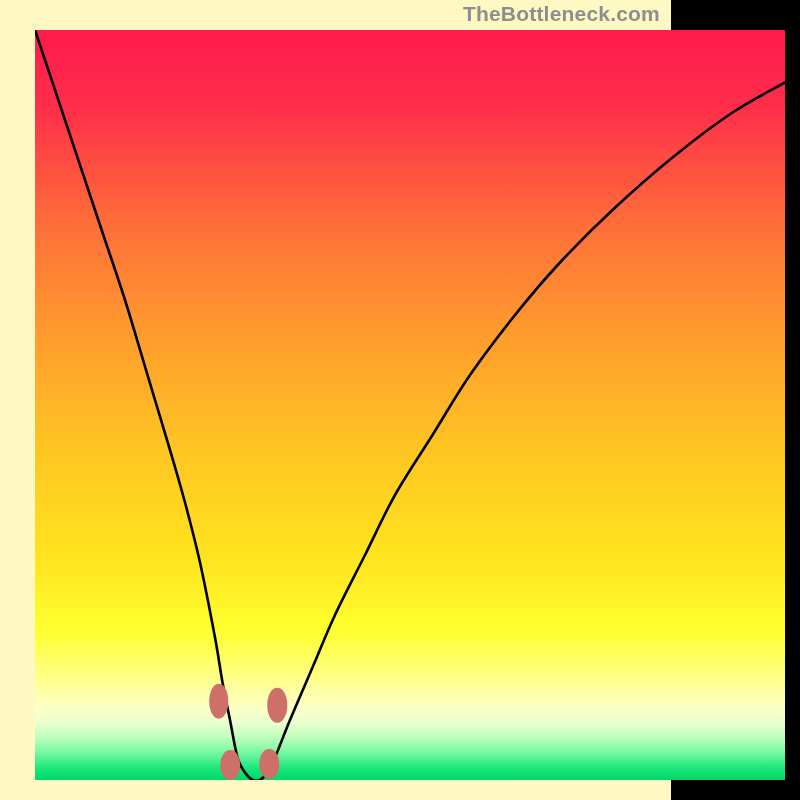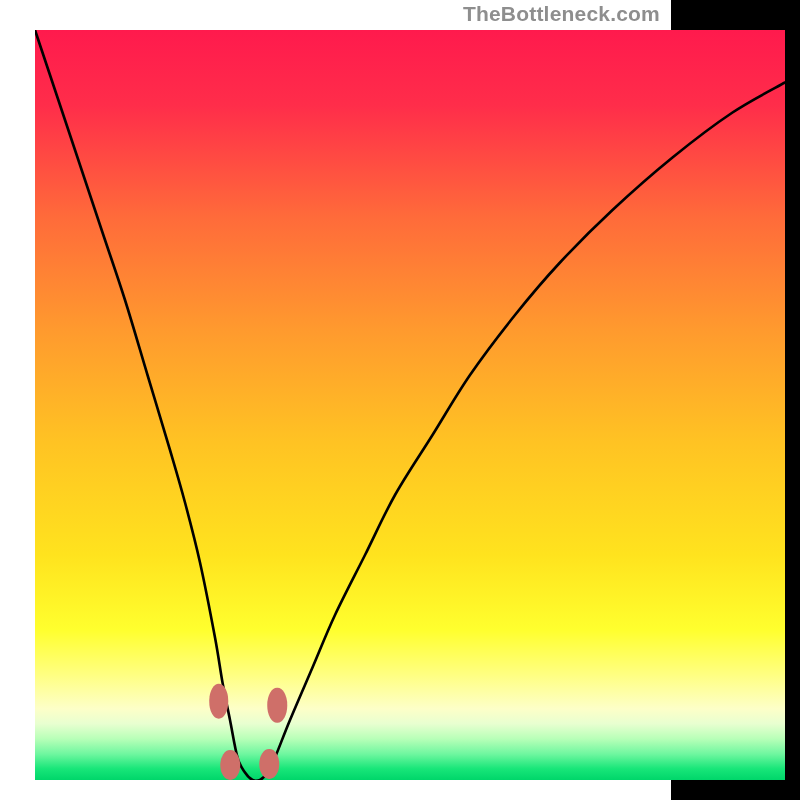--- a/index.html
+++ b/index.html
@@ -9,21 +9,21 @@
     height: 800px;
     background: #000;
     overflow: hidden;
   }
   .frame {
     position: absolute;
     left: 0;
     top: 0;
     width: 671px;
     height: 800px;
-    background: #ffffff;
+    background: #fef9c3;
   }
   .plot {
     position: absolute;
     background: #000;
   }
   .gradient {
     position: absolute;
     left: 0;
     top: 0;
     width: 100%;

